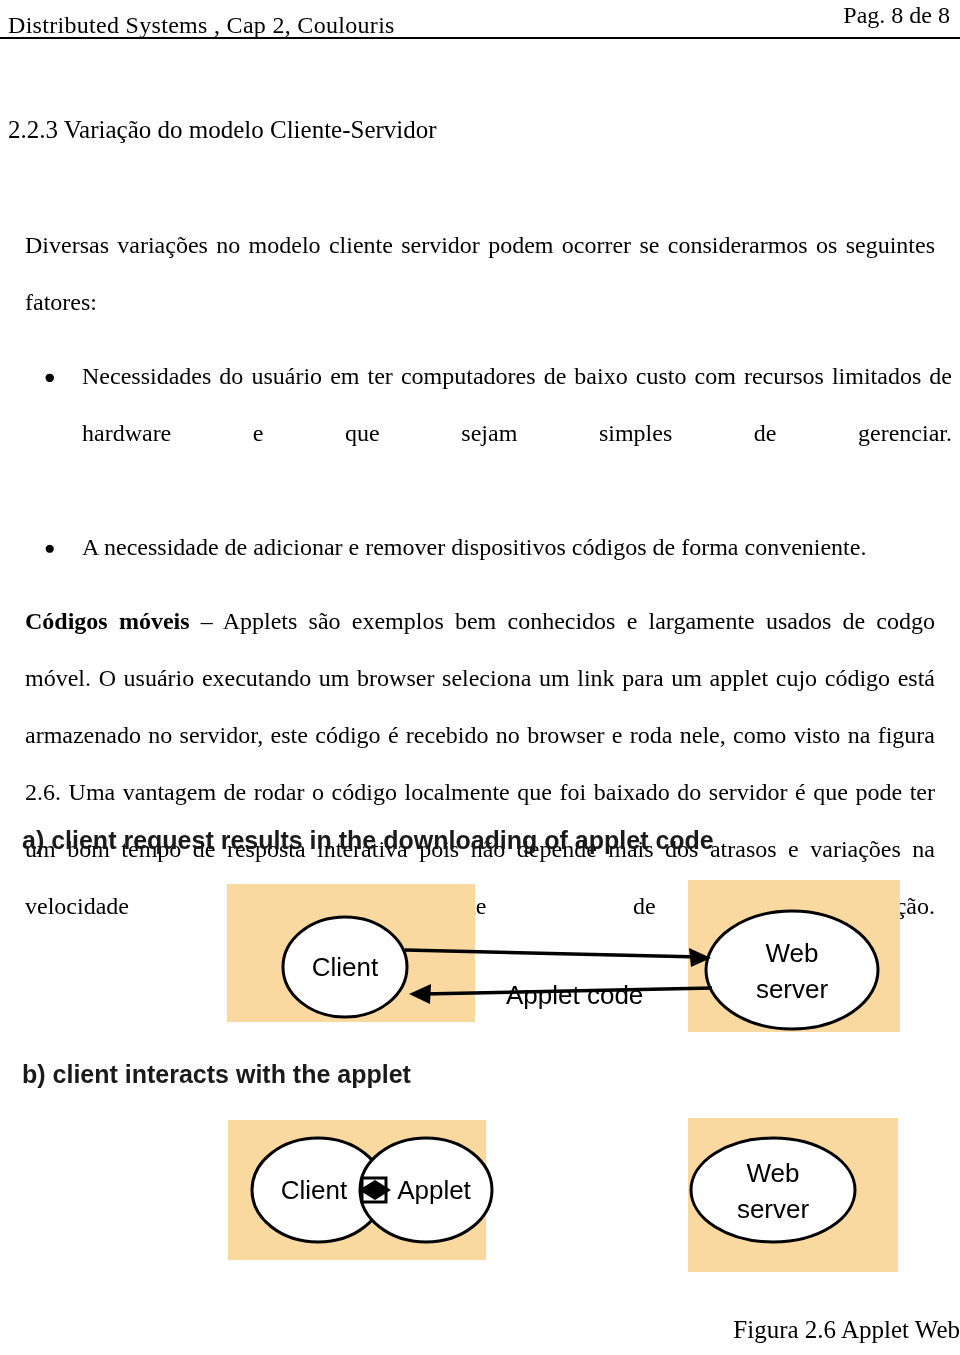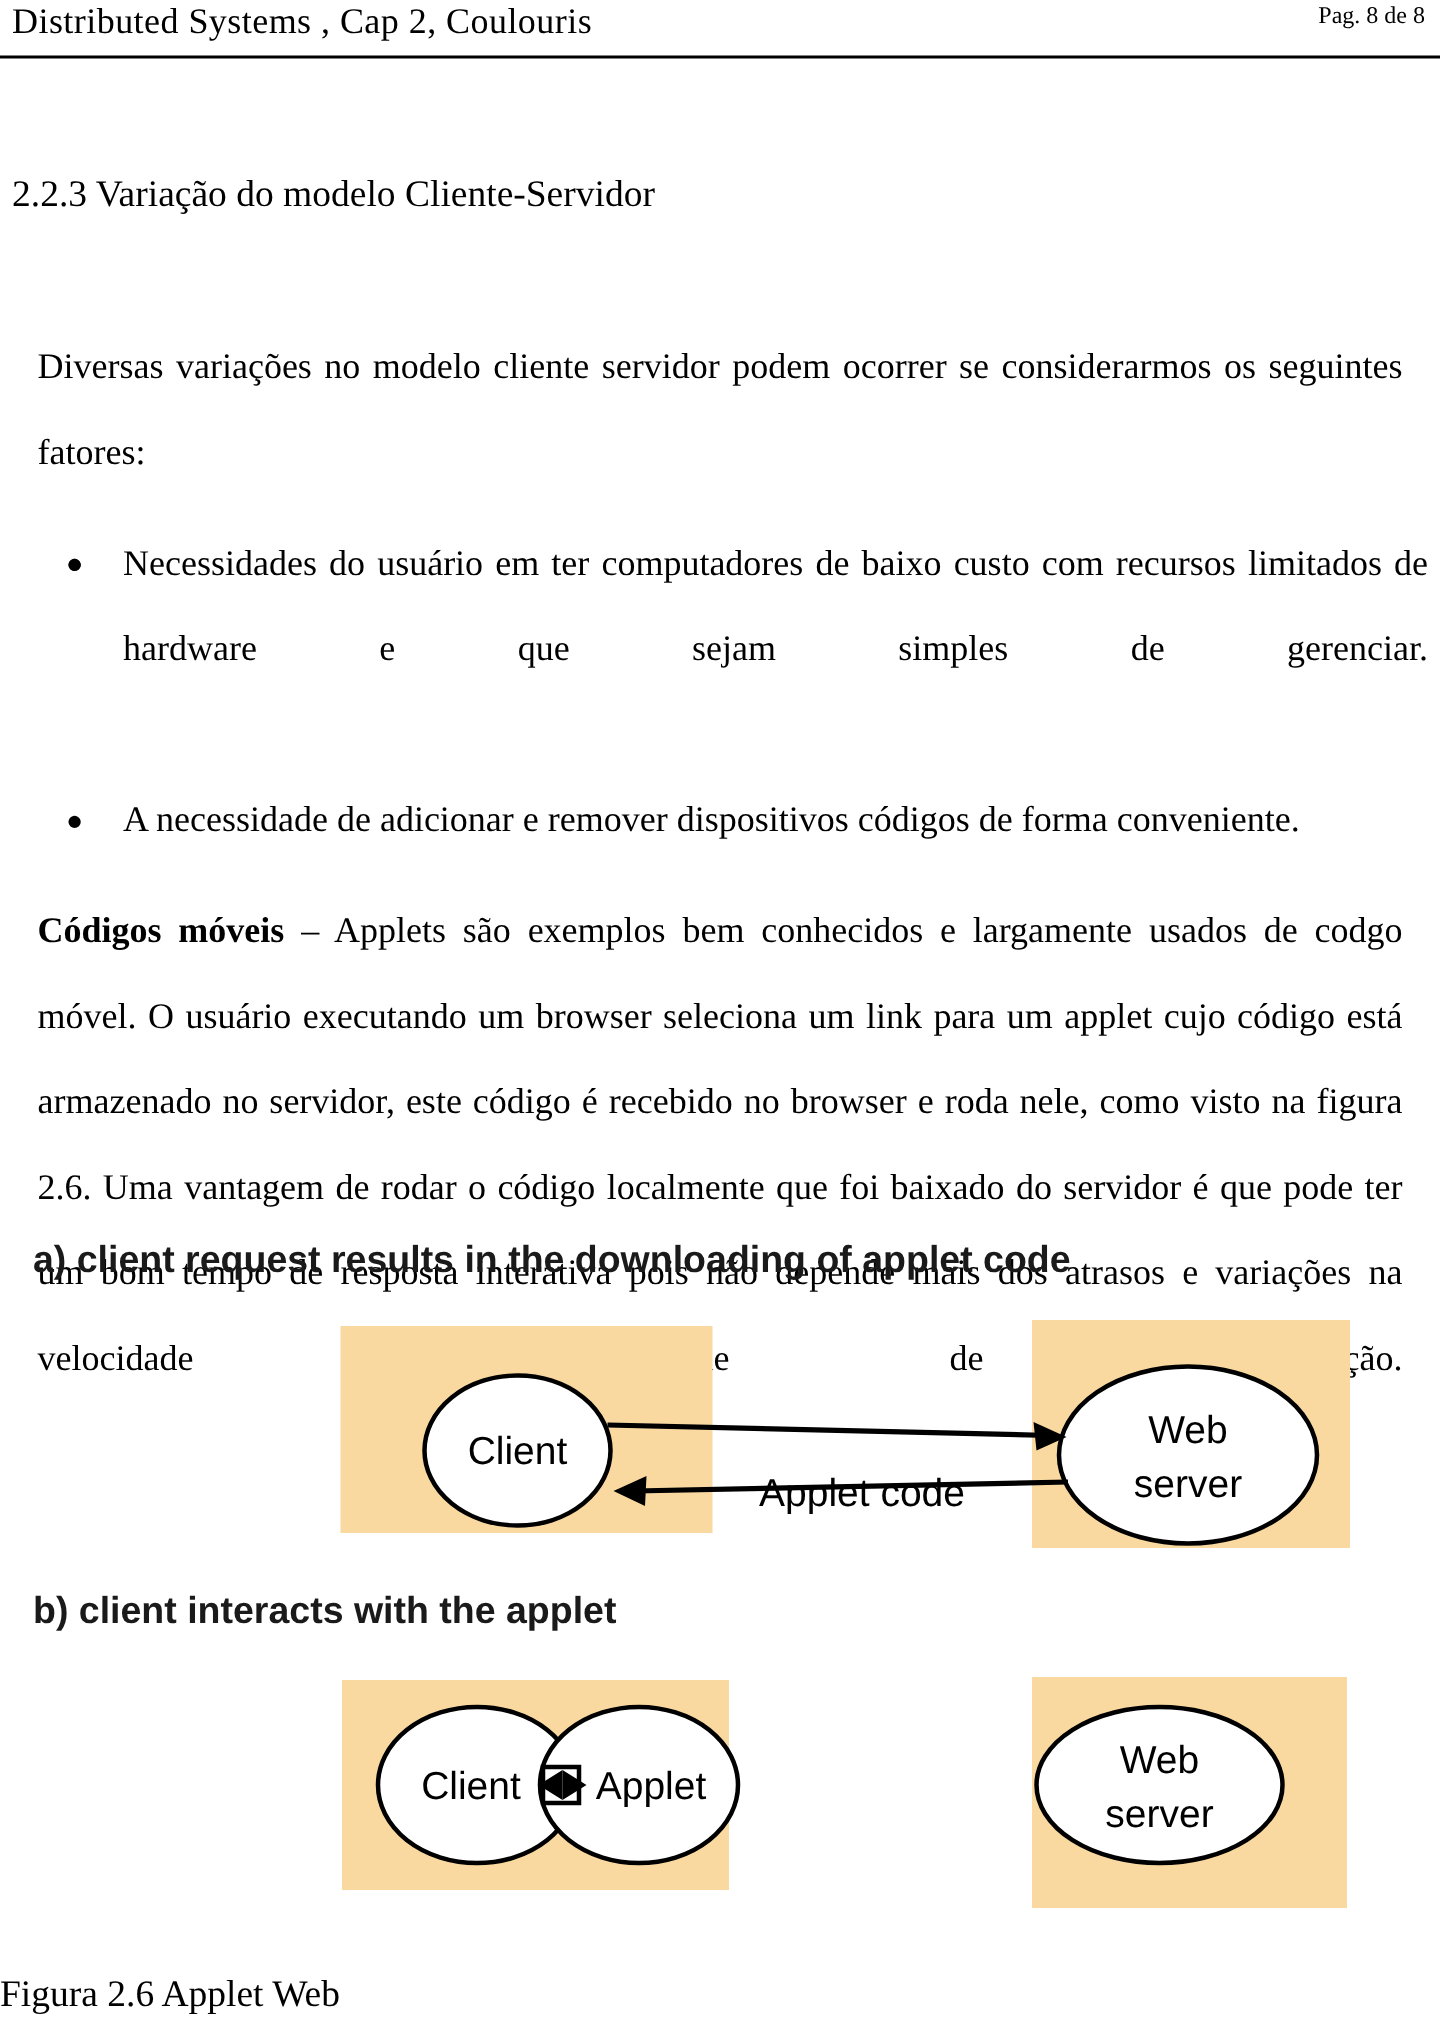--- a/index.html
+++ b/index.html
@@ -20,30 +20,30 @@
   .page-header {
     position: absolute;
     top: 0px;
     left: 0px;
     width: 960px;
     height: 40px;
   }
   .header-left {
     position: absolute;
     left: 8px;
-    top: 2px;
+    top: 12px;
     font-size: 24px;
     letter-spacing: 0.3px;
     white-space: nowrap;
   }
   .header-right {
     position: absolute;
     right: 10px;
     top: 2px;
-    font-size: 16px;
+    font-size: 24px;
     white-space: nowrap;
   }
   .header-rule {
     position: absolute;
     left: 0px;
     top: 37px;
     width: 960px;
     height: 2px;
     background: #000000;
   }
@@ -165,21 +165,21 @@
     white-space: nowrap;
   }
   #applet-code-label { left: 494px; top: 168px; margin-left: 12px; }
 
   
   .figure-caption {
     position: absolute;
     left: 0px;
     top: 1316px;
     width: 960px;
-    text-align: left;
+    text-align: right;
     font-size: 25px;
   }
 </style>
 </head>
 <body>
 
 <div class="page-header">
   <div class="header-left">Distributed Systems ,  Cap 2,  Coulouris</div>
   <div class="header-right">Pag. 8 de 8</div>
   <div class="header-rule"></div>

